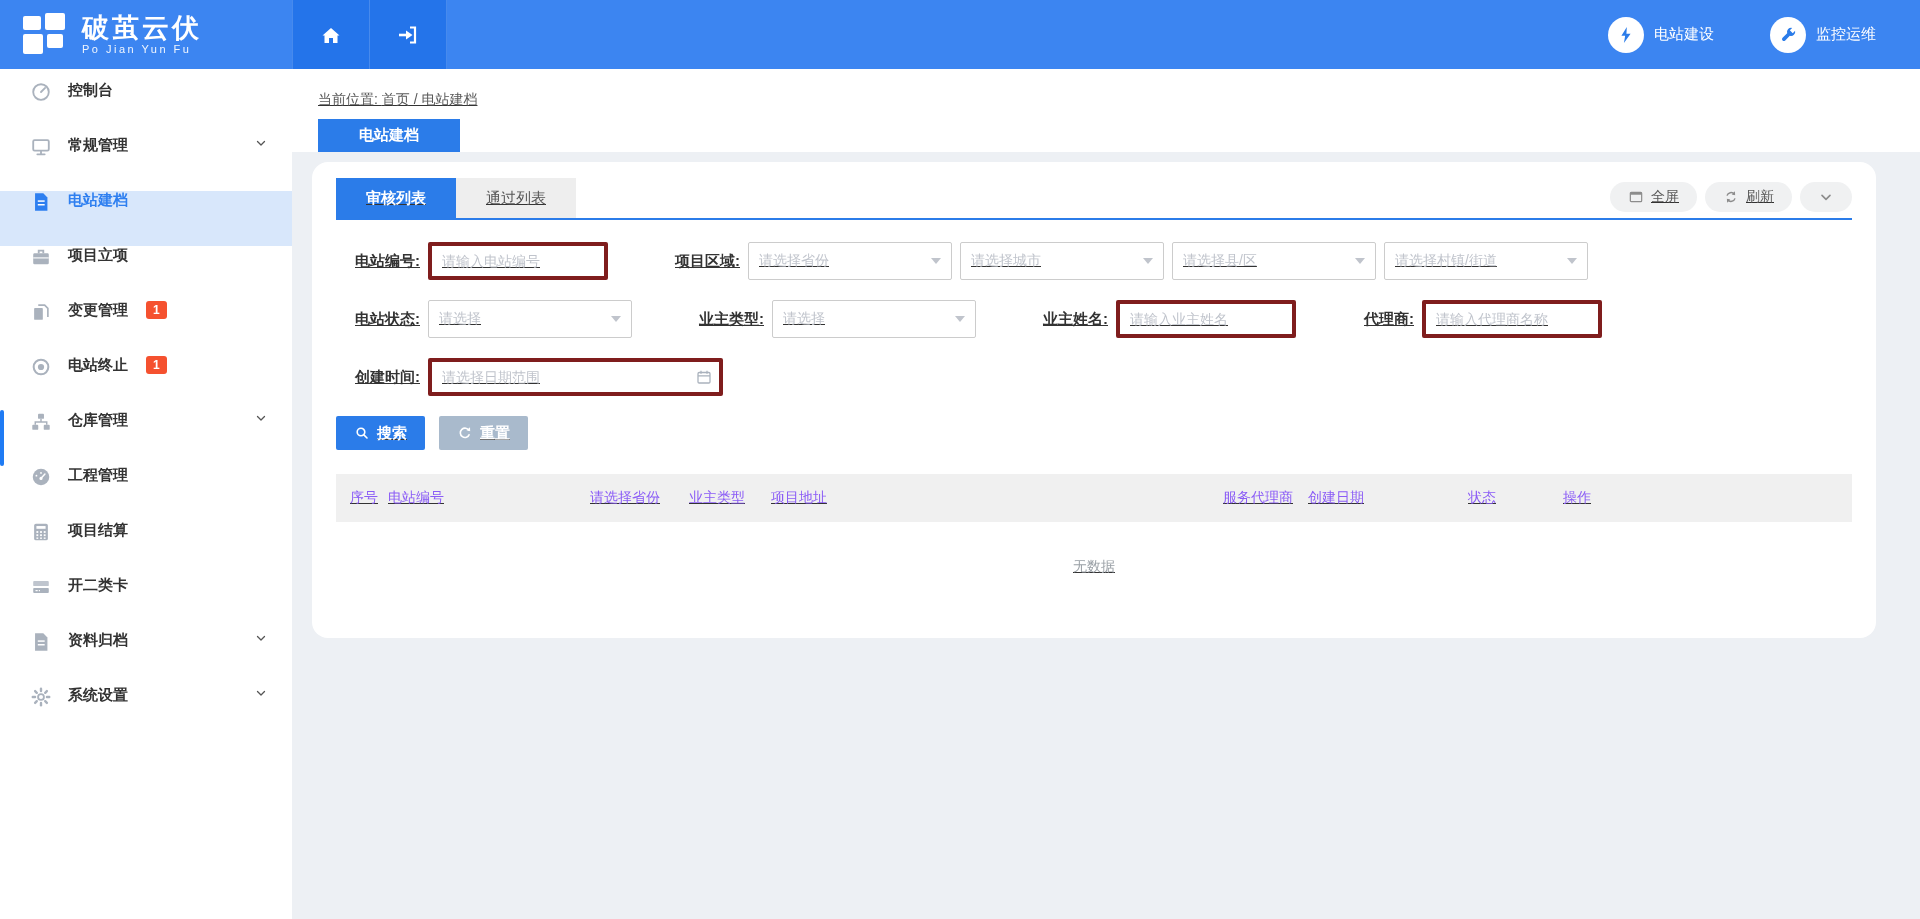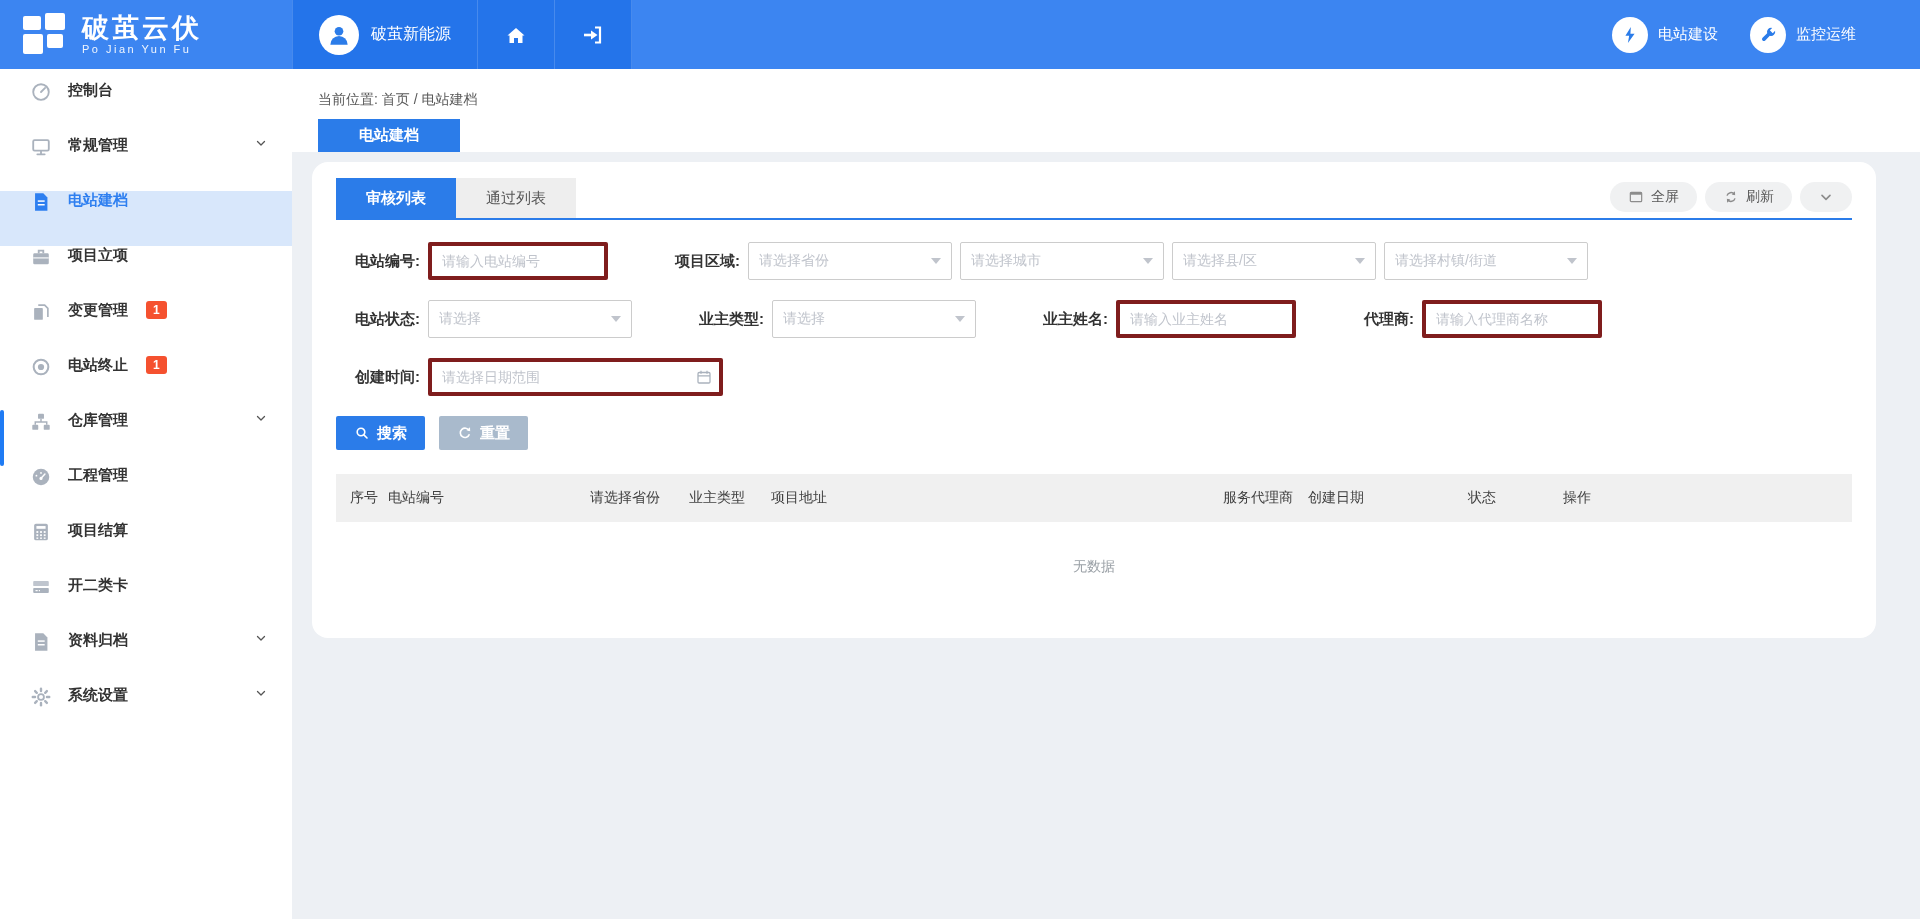--- a/index.html
+++ b/index.html
@@ -9,36 +9,36 @@
   
   .topbar { height:69px; background:#3c85f1; display:flex; align-items:stretch; color:#fff; }
   .brand { width:292px; display:flex; align-items:center; padding-left:22px; gap:14px; flex:none; }
   .brand-logo { width:46px; height:46px; flex:none; }
   .brand-title { font-size:27px; font-weight:700; letter-spacing:3px; line-height:1.1; }
   .brand-sub { font-size:11px; letter-spacing:2.5px; opacity:.92; }
   .top-mid { display:flex; background:#2474ea; }
   .top-seg { display:flex; align-items:center; justify-content:center; padding:0 26px; border-left:1px solid rgba(255,255,255,.16); cursor:pointer; font-size:16px; gap:12px; }
   .top-seg:last-child { border-right:1px solid rgba(255,255,255,.16); }
   .avatar { width:40px; height:40px; border-radius:50%; background:#fff; display:flex; align-items:center; justify-content:center; }
-  .top-right { margin-left:auto; display:flex; gap:32px; padding-right:64px; }
+  .top-right { margin-left:auto; display:flex; gap:56px; padding-right:44px; }
   .top-link { display:flex; align-items:center; gap:10px; cursor:pointer; font-size:15px; }
   .circle-ic { width:36px; height:36px; border-radius:50%; background:#fff; color:#2b7ce9; display:flex; align-items:center; justify-content:center; flex:none; }
 
   
   .sidebar { position:absolute; top:69px; left:0; bottom:0; width:292px; background:#fff; padding-top:12px; }
   .side-scrollbar { position:absolute; left:0; top:341px; width:4px; height:56px; background:#1f7bf4; border-radius:2px; }
   .side-item { height:55px; display:flex; align-items:flex-start; padding:0 24px 0 30px; font-size:15px; font-weight:700; color:#333; cursor:pointer; position:relative; }
   .side-item .sic { width:22px; height:22px; color:#aab2bd; margin-right:16px; flex:none; }
   .side-item.active { background:#d8e7fb; color:#2e7ff0; }
   .side-item.active .sic { color:#2e7ff0; }
   .badge { background:#f5512f; color:#fff; font-size:12px; font-weight:700; border-radius:3px; padding:2px 7px; margin-left:18px; line-height:1.2; }
   .chev { margin-left:auto; color:#555; width:14px; height:14px; }
 
   
-  .content { margin-left:292px; height:850px; }
+  .content { margin-left:292px; height:850px;text-decoration:underline; }
   .crumb-strip { background:#fff; height:83px; position:relative; padding:22px 0 0 26px; font-size:14px; color:#595959; }
   .page-tab { position:absolute; left:26px; bottom:0; width:142px; height:33px; background:#2b7ce9; color:#fff; font-size:15px; font-weight:700; display:flex; align-items:center; justify-content:center; cursor:pointer; }
 
   .panel { margin:10px 44px 0 20px; background:#fff; border-radius:16px; padding:16px 24px 26px; }
   .panel-head { display:flex; justify-content:space-between; align-items:flex-end; }
   .tabs { display:flex; }
   .tab { height:40px; padding:0 30px; display:flex; align-items:center; font-size:15px; background:#eeeeee; color:#555; cursor:pointer; }
   .tab.active { background:#2b7ce9; color:#fff; font-weight:700; }
   .tools { display:flex; align-items:flex-end; gap:8px; padding-bottom:6px; }
   .pill { height:30px; border:none; border-radius:15px; background:#f0f1f2; color:#595959; font-size:14px; display:flex; align-items:center; gap:7px; padding:0 18px; cursor:pointer; font-family:inherit; }
@@ -59,50 +59,41 @@
   .date-wrap { position:relative; display:flex; align-items:center; }
   .date-ic { position:absolute; right:10px; width:18px; height:18px; color:#aab2bd; pointer-events:none; }
 
   .btn-row { display:flex; gap:14px; margin:4px 0 24px; }
   .btn { height:34px; border:none; border-radius:2px; color:#fff; font-size:15px; font-weight:700; display:flex; align-items:center; gap:7px; padding:16px 18px; cursor:pointer; font-family:inherit; }
   .btn .bic { width:16px; height:16px; }
   .btn-search { background:#2b7ce9; }
   .btn-reset { background:#a9bacc; }
 
   .table { margin-top:16px; }
-  .thead { display:grid; grid-template-columns:38px 202px 99px 82px 452px 85px 160px 95px 1fr; background:#f0f0f0; height:48px; align-items:center; padding-left:14px; color:#404040; font-size:14px; }
+  .thead { display:grid; grid-template-columns:38px 202px 99px 82px 452px 85px 160px 95px 1fr; background:#f0f0f0; height:48px; align-items:center; padding-left:14px; color:#8b5cf6; font-size:14px; }
   .tempty { height:90px; display:flex; align-items:center; justify-content:center; color:#9aa0a6; font-size:14px; }
 </style>
 </head>
 <body>
 
 <header class="topbar">
   <div class="brand">
     <svg class="brand-logo" viewBox="0 0 46 46">
       <rect x="1" y="4" width="18" height="14" rx="2" fill="#fff"></rect>
       <rect x="23" y="1" width="20" height="17" rx="2" fill="#fff"></rect>
       <rect x="1" y="22" width="20" height="20" rx="2" fill="#fff"></rect>
       <rect x="25" y="22" width="16" height="14" rx="2" fill="#fff"></rect>
     </svg>
     <div class="brand-text">
       <div class="brand-title">破茧云伏</div>
       <div class="brand-sub">Po Jian Yun Fu</div>
     </div>
   </div>
 
   <div class="top-mid">
-    <div class="top-seg">
-      <span class="avatar">
-        <svg width="26" height="26" viewBox="0 0 24 24" fill="#2b7ce9">
-          <circle cx="12" cy="8.5" r="4"></circle>
-            <path d="M4 21 a8 8 0 0 1 16 0 z"></path>
-        </svg>
-      </span>
-      <span>破茧新能源</span>
-    </div>
     <div class="top-seg">
       <svg width="24" height="24" viewBox="0 0 24 24" fill="#fff">
         <path d="M3.5 12.5 L12 5 l8.5 7.5 h-2 V20 h-4.5 v-5 h-4 v5 H5.5 v-7.5 z"></path>
       </svg>
     </div>
     <div class="top-seg">
       <svg width="24" height="24" viewBox="0 0 24 24">
         <path d="M14 4.5 h5 v15 h-5" fill="none" stroke="#fff" stroke-width="2.2"></path>
         <rect x="3" y="10.7" width="8" height="2.6" fill="#fff"></rect>
         <polygon points="10,7.5 16.5,12 10,16.5" fill="#fff"></polygon>

